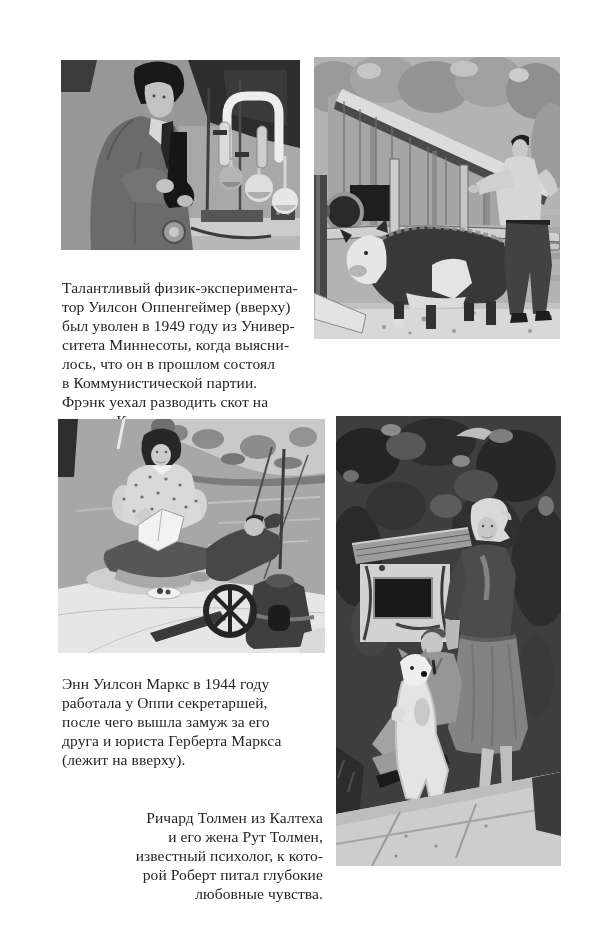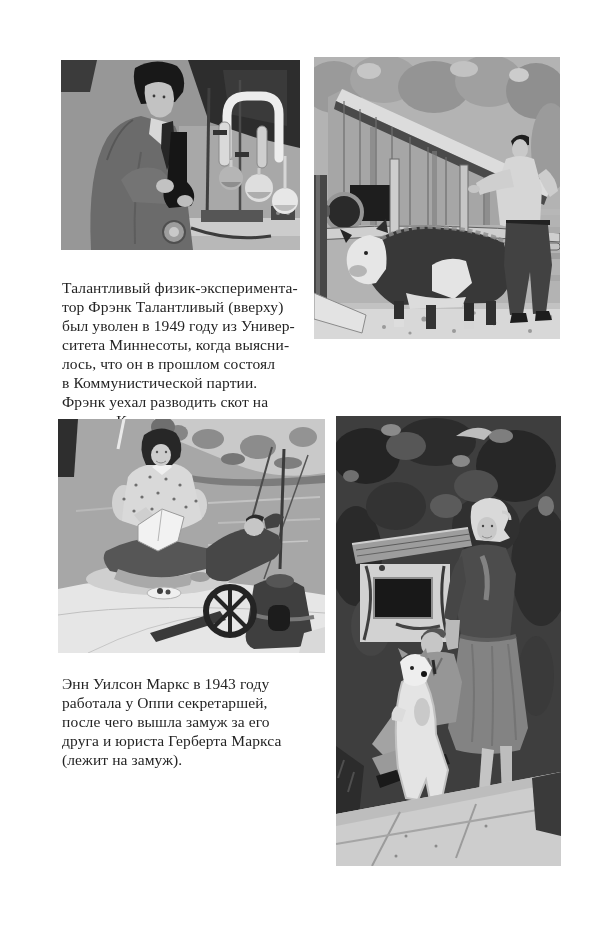--- a/index.html
+++ b/index.html
@@ -165,21 +165,21 @@
       <ellipse cx="160" cy="132" rx="6" ry="4" fill="#c6c6c6"></ellipse>
       <path d="M232,112 q10,8 12,22 l-8,6 q-8,-12 -12,-22 z" fill="#cdcdcd"></path>
       <rect x="192" y="163" width="44" height="5" fill="#222222"></rect>
       <path d="M192,166 l42,2 4,40 -6,48 -13,1 -3,-42 -7,42 -13,1 -6,-50 z" fill="#424242"></path>
       <path d="M198,256 l14,0 2,9 -18,1 z" fill="#1d1d1d"></path>
       <path d="M222,254 l13,0 3,9 -17,1 z" fill="#1d1d1d"></path>
     </svg>
   </figure>
 
   <p class="caption caption-frank"><span>Талантливый физик-эксперимента-
-тор Фрэнк Талантливый </span><span class="it">(вверху)</span><span>
+тор Уилсон Оппенгеймер </span><span class="it">(вверху)</span><span>
 был уволен в 1949 году из Универ-
 ситета Миннесоты, когда выясни-
 лось, что он в прошлом состоял
 в Коммунистической партии.
 Фрэнк уехал разводить скот на
 ранчо в Колорадо.</span></p>
 
   <figure class="photo photo-boat">
     <svg viewBox="0 0 267 234" preserveAspectRatio="none">
       <rect width="267" height="234" fill="#a7a7a7"></rect>
@@ -352,20 +352,25 @@
       <line x1="120" y1="442" x2="140" y2="388" stroke="#9b9b9b" stroke-width="2"></line>
       <line x1="0" y1="428" x2="225" y2="390" stroke="#a5a5a5" stroke-width="2"></line>
       <circle cx="70" cy="420" r="1.5" fill="#8a8a8a"></circle>
         <circle cx="100" cy="430" r="1.5" fill="#8a8a8a"></circle>
       <circle cx="150" cy="410" r="1.5" fill="#8a8a8a"></circle>
         <circle cx="60" cy="440" r="1.5" fill="#8a8a8a"></circle>
       <polygon points="196,362 225,356 225,420 200,414" fill="#3a3a3a"></polygon>
     </svg>
   </figure>
 
-  <p class="caption caption-anne"><span>Энн Уилсон Маркс в 1943 году
+  <p class="caption caption-anne"><span>Энн Уилсон Маркс в 1944 году
 работала у Оппи секретаршей,
 после чего вышла замуж за его
 друга и юриста Герберта Маркса
-</span><span class="it">(лежит на замуж)</span><span>.</span></p>
-
+</span><span class="it">(лежит на вверху)</span><span>.</span></p>
+
+  <p class="caption cap-right caption-tolman"><span>Ричард Толмен из Калтеха
+и его жена Рут Толмен,
+известный психолог, к кото-
+рой Роберт питал глубокие
+любовные чувства.</span></p>
 
 </div>
 
 </body></html>

